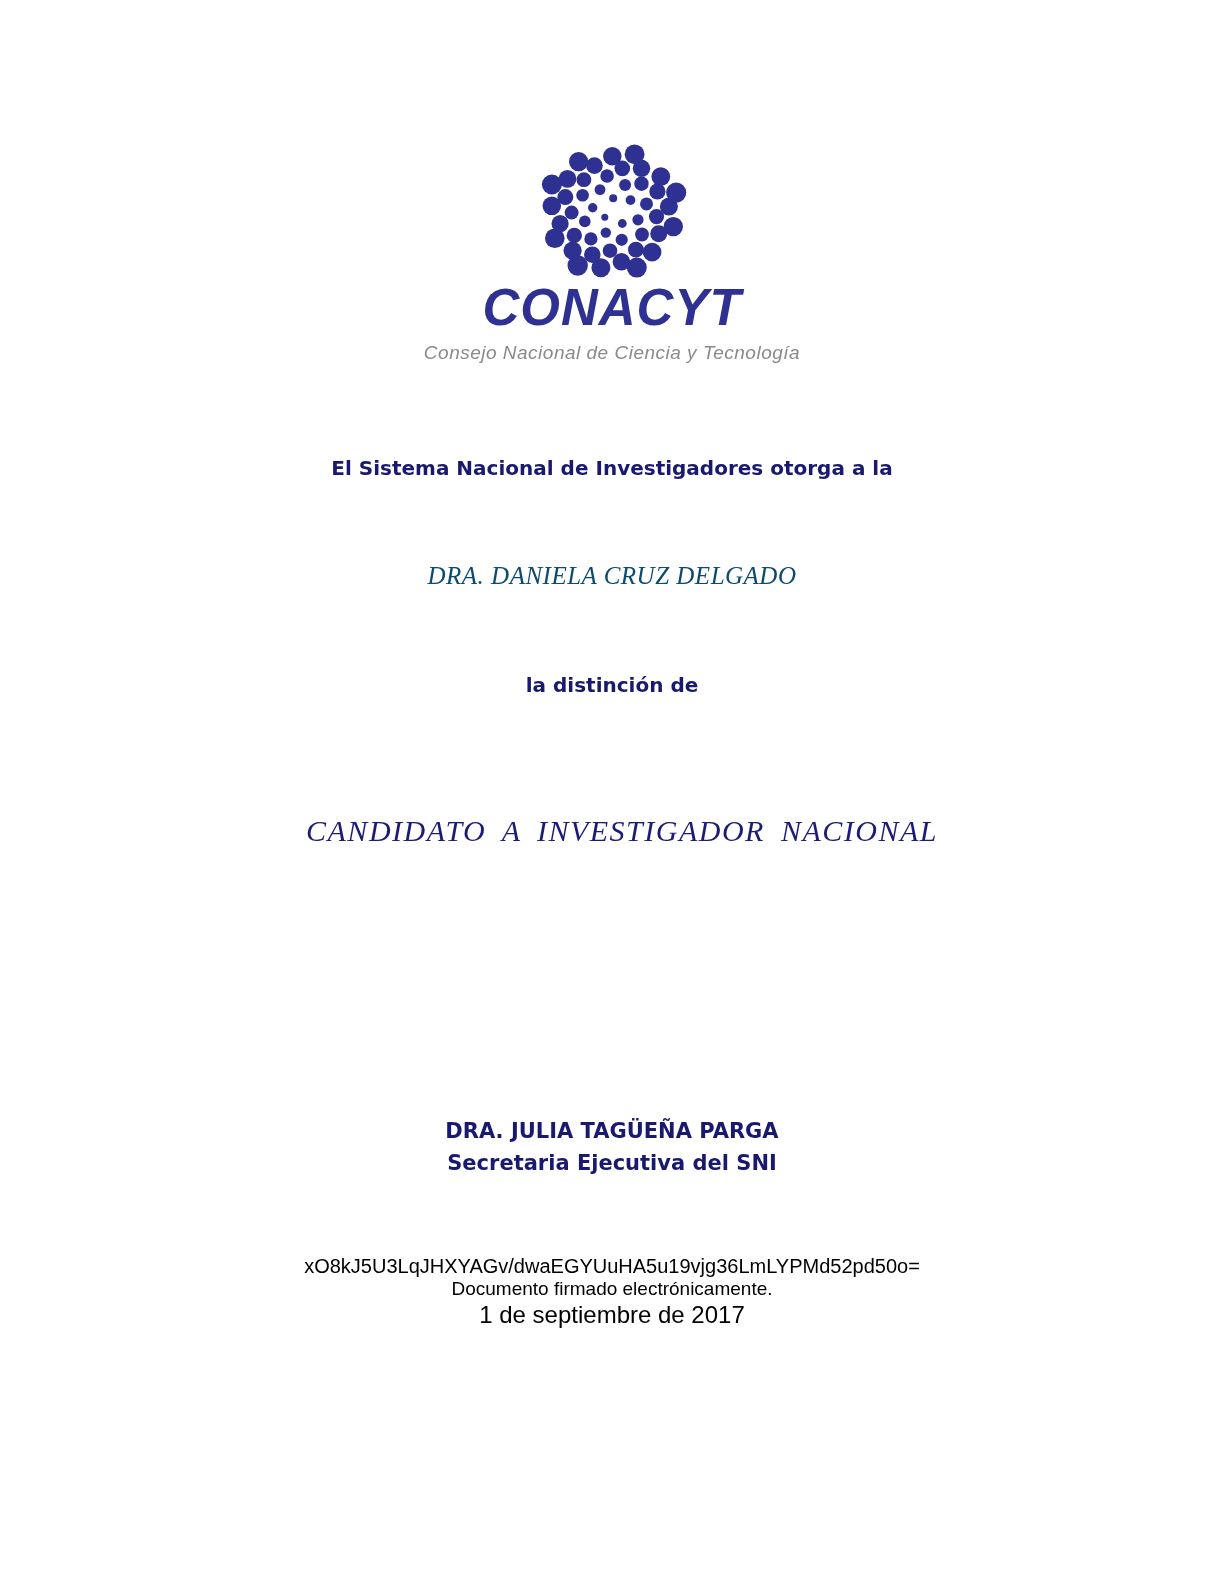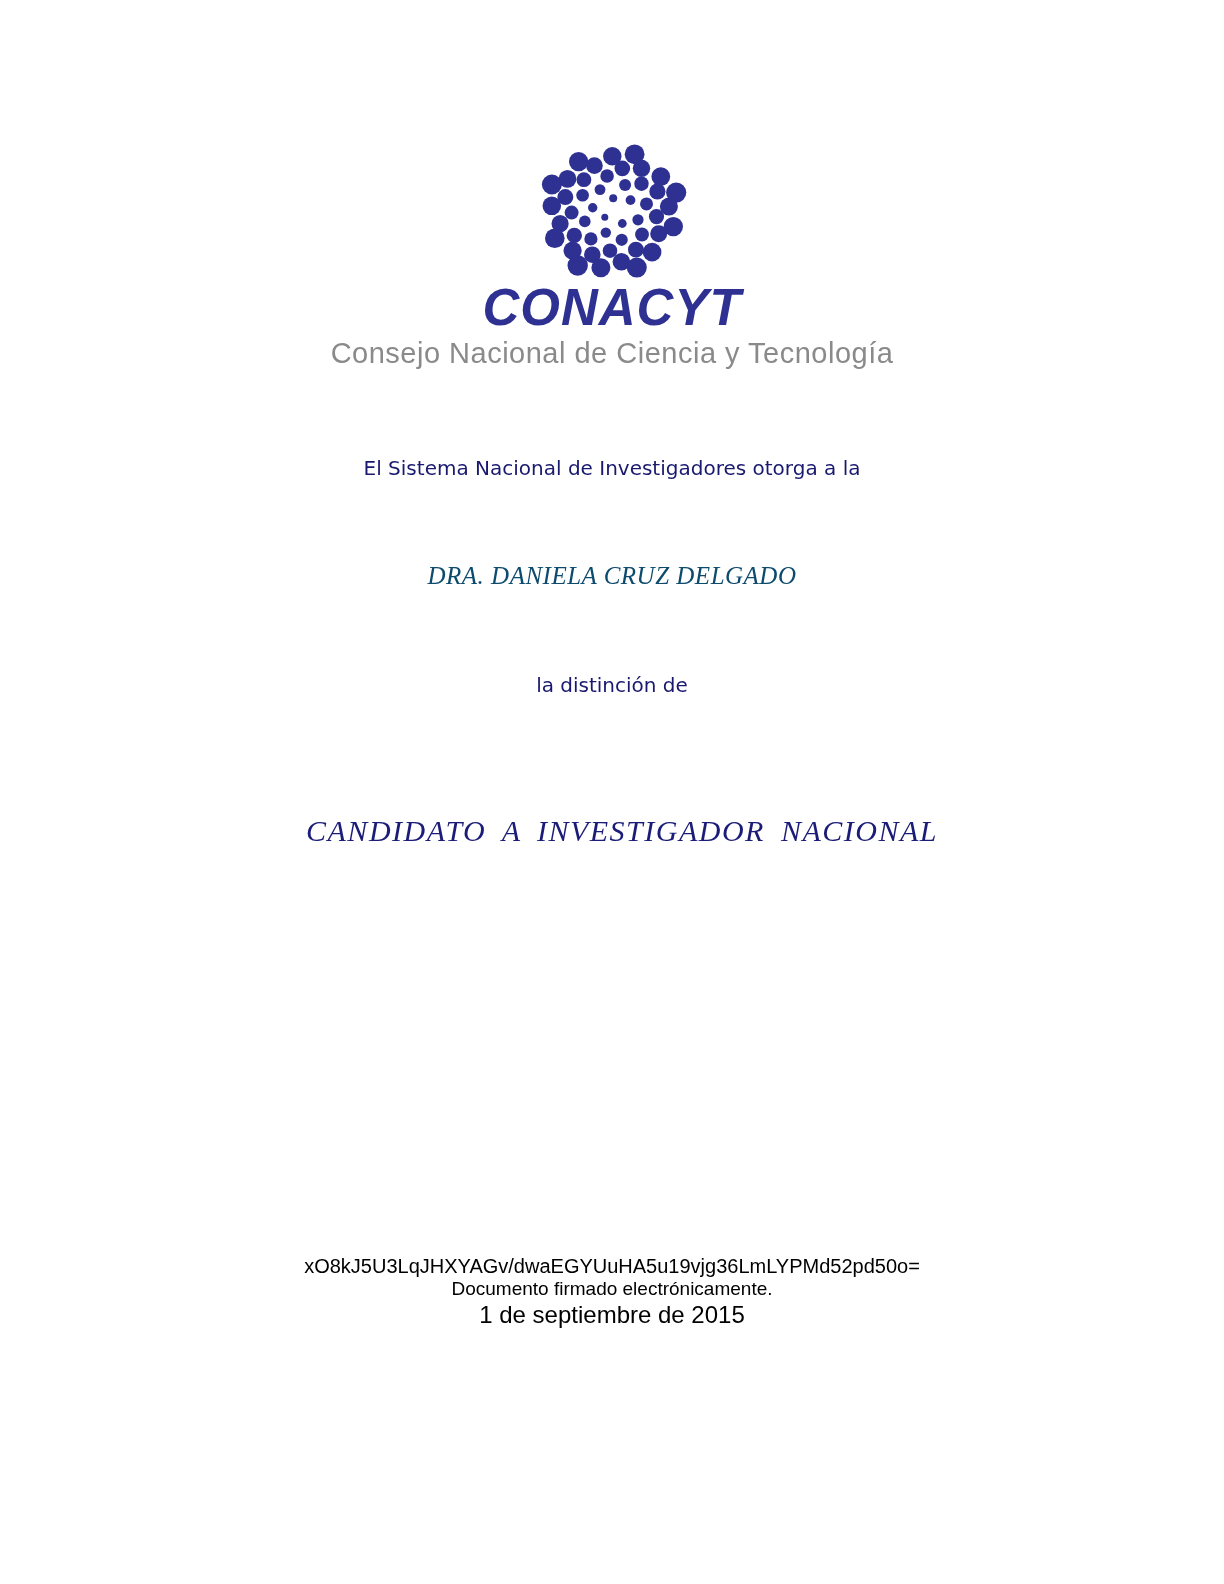--- a/index.html
+++ b/index.html
@@ -33,29 +33,30 @@
     font-family: "Liberation Sans", sans-serif;
     font-size: 51px;
     font-weight: bold;
     font-style: italic;
     letter-spacing: 1px;
     line-height: 54px;
   }
   .logo-subtitle {
     top: 322px;
     font-family: "Liberation Sans", sans-serif;
-    font-size: 29px;
+    font-size: 19px;
+    font-style: italic;
     font-weight: normal;
     letter-spacing: 0.5px;
     line-height: 28px;
   }
   
   .navy-bold {
     font-family: "DejaVu Sans", sans-serif;
-    font-weight: normal;
+    font-weight: bold;
     color: #191970;
   }
   .intro-line {
     top: 438px;
     font-size: 20px;
     line-height: 26px;
   }
   .recipient-line {
     top: 543px;
     font-family: "Liberation Serif", serif;
@@ -183,20 +184,24 @@
 
   <div class="abs-center navy-bold intro-line">El Sistema Nacional de Investigadores otorga a la</div>
 
   <div class="abs-center recipient-line">DRA. DANIELA CRUZ DELGADO</div>
 
   <div class="abs-center navy-bold distinction-label-line">la distinción de</div>
 
   <div class="abs-center distinction-line">CANDIDATO A INVESTIGADOR NACIONAL</div>
 
 
+  <div class="abs-center navy-bold signature-block">
+    <div>DRA. JULIA TAGÜEÑA PARGA</div>
+    <div>Secretaria Ejecutiva del SNI</div>
+  </div>
 
   <div class="abs-center black-sans hash-line">xO8kJ5U3LqJHXYAGv/dwaEGYUuHA5u19vjg36LmLYPMd52pd50o=</div>
 
   <div class="abs-center black-sans signed-note-line">Documento firmado electrónicamente.</div>
 
-  <div class="abs-center black-sans date-line">1 de septiembre de 2015</div>
+  <div class="abs-center black-sans date-line">1 de septiembre de 2017</div>
 
 </div>
 
 </body></html>

